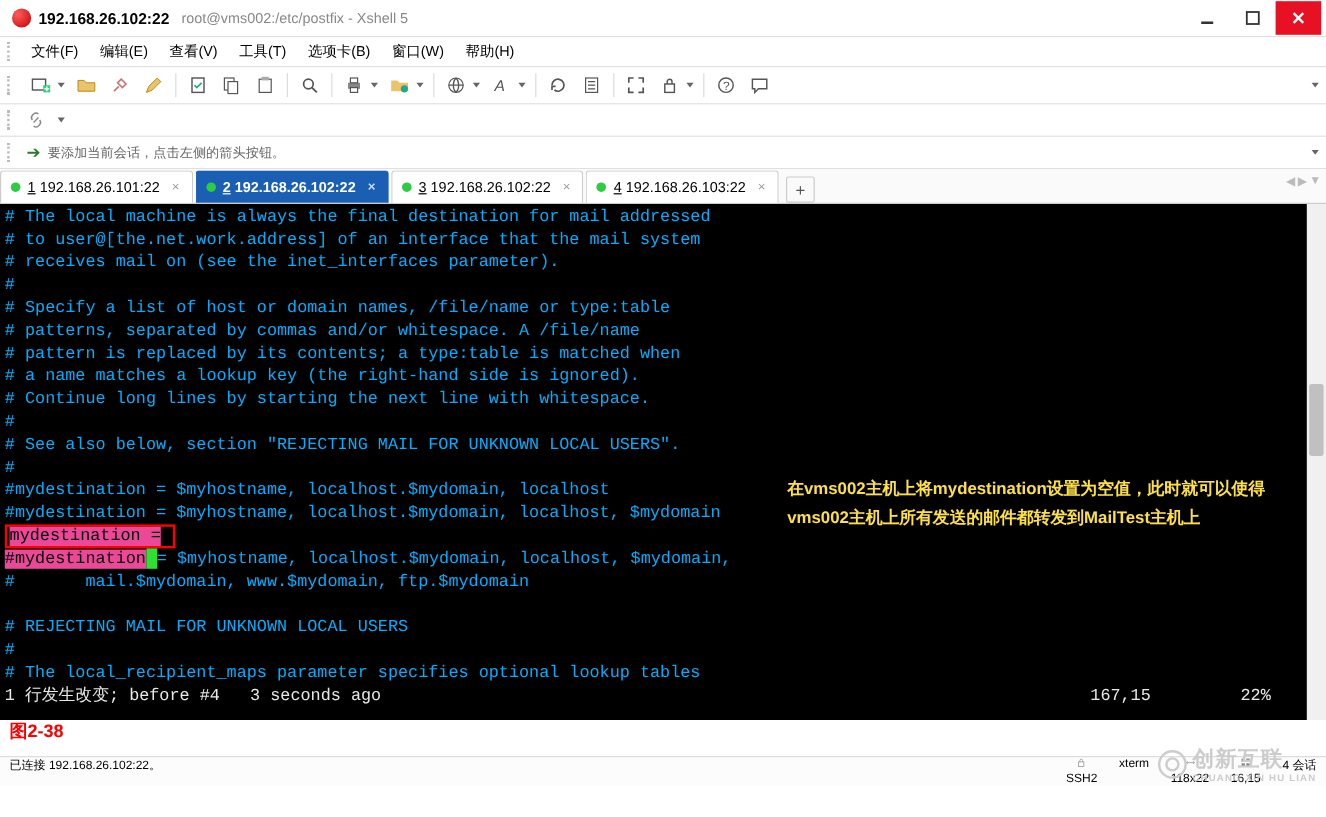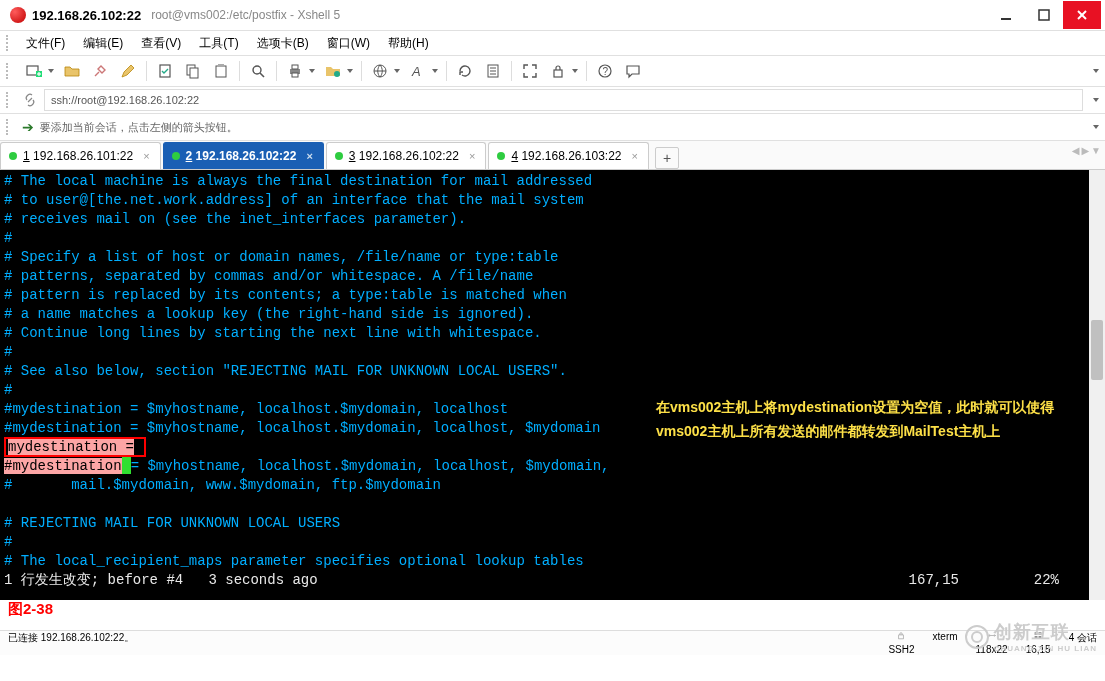--- a/index.html
+++ b/index.html
@@ -191,21 +191,21 @@
     font-size: 14px;
     line-height: 19px;
     padding: 2px 4px;
     white-space: pre;
     overflow: hidden;
     position: relative;
   }
   .c-comment { color: #00aeff; }
   .c-white { color: #e8e8e8; }
   .hl-dest {
-    background: #fca5a5;
+    background: #ec4899;
     color: #000;
   }
   .red-box {
     border: 2px solid #ff0000;
     padding: 0 2px;
     display: inline;
   }
   .cursor {
     background: #30e030;
     color: #000;
@@ -447,23 +447,20 @@
       </svg>
     </div>
   <div style="position:absolute; right:6px;" class="dropdown-arrow"></div>
 </div>
 
 <div class="addressbar">
   <div class="menu-handle"></div>
   <svg class="ico" viewBox="0 0 16 16">
       <path d="M6 10l4-4M5 8a3 3 0 0 1 0-4l1-1a3 3 0 0 1 4 0M11 8a3 3 0 0 1 0 4l-1 1a3 3 0 0 1-4 0" fill="none" stroke="#888" stroke-width="1.2"></path>
     </svg>
-  <div class="addr-field">
-    <span>ssh://root@192.168.26.102:22</span>
-  </div>
   <div class="dropdown-arrow" style="margin-left:4px;"></div>
 </div>
 
 <div class="hintbar">
   <div class="menu-handle"></div>
   <span class="arrow-icon">➔</span>
   <span>要添加当前会话，点击左侧的箭头按钮。</span>
   <div class="dropdown-arrow" style="margin-left:auto;"></div>
 </div>
 

